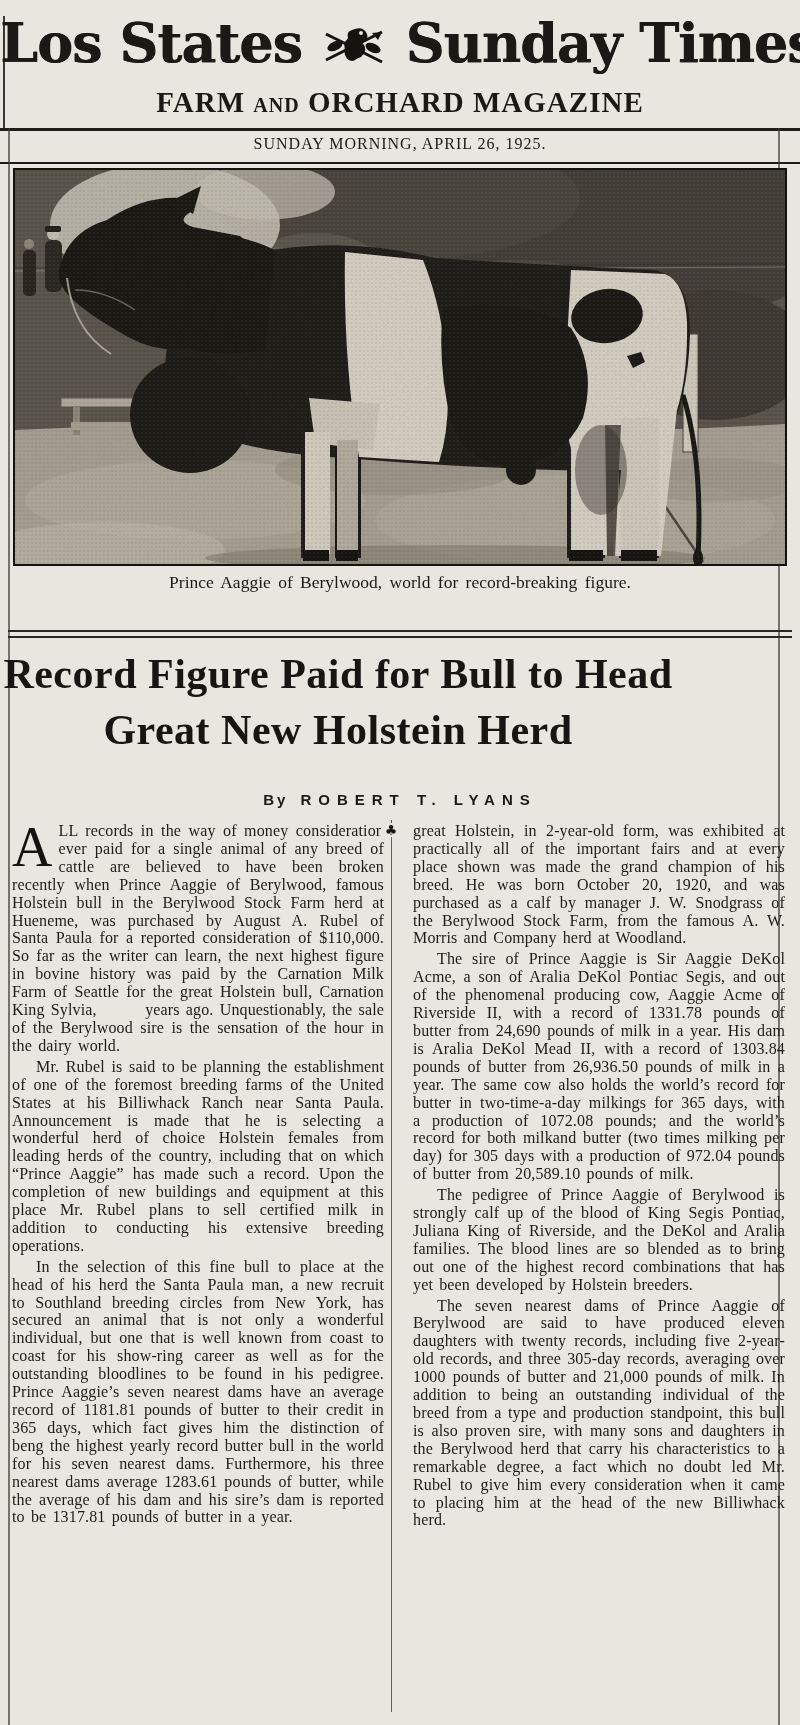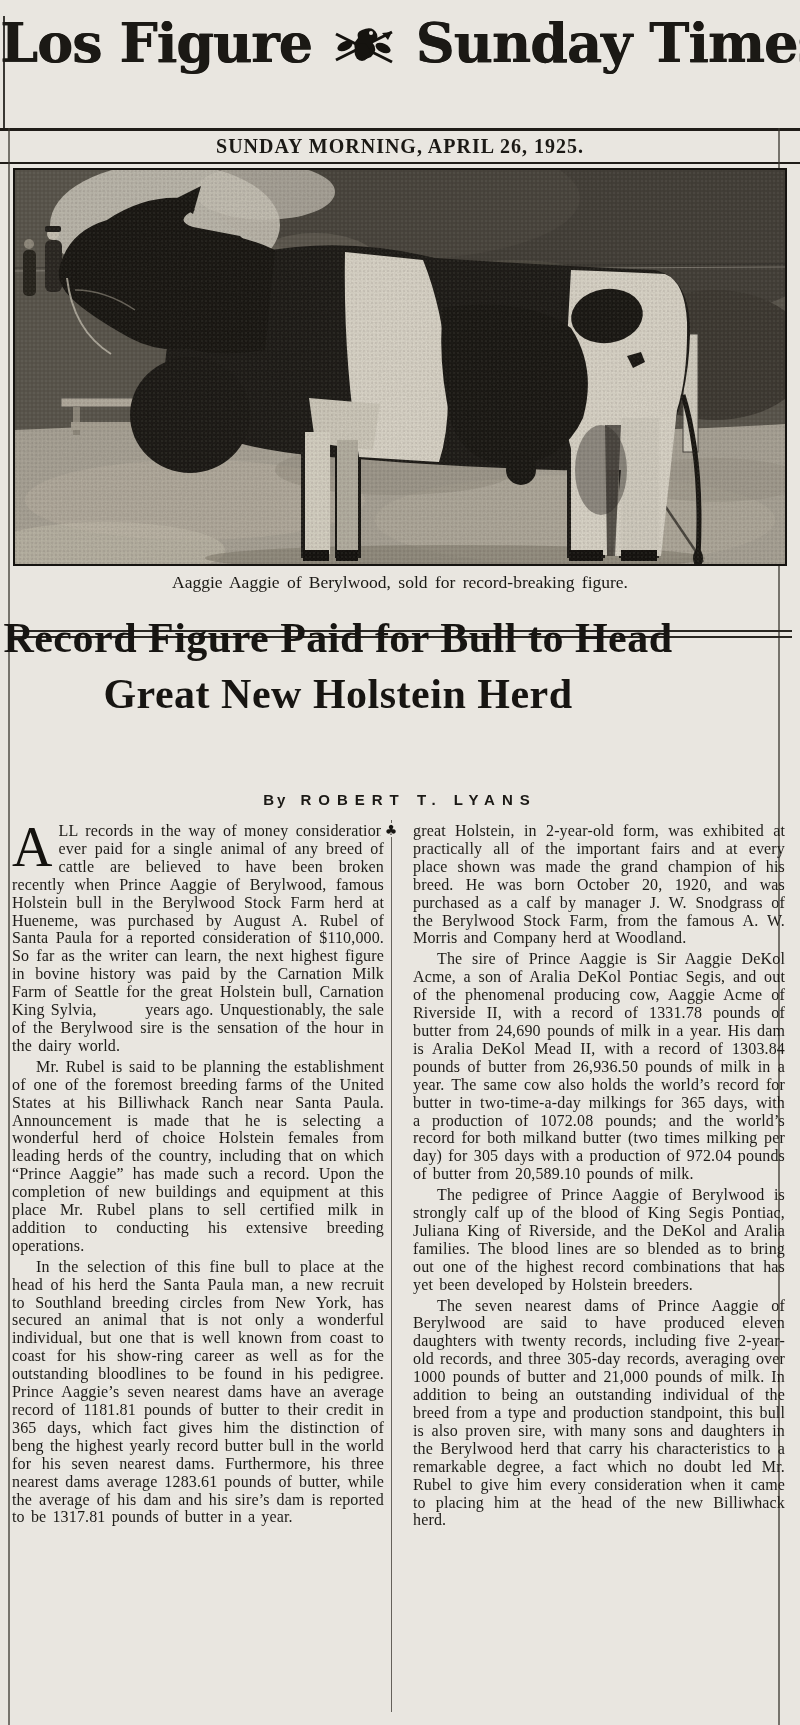--- a/index.html
+++ b/index.html
@@ -29,41 +29,41 @@
     font-family:"Liberation Serif", serif;
     font-weight:700;font-size:29px;line-height:32px;letter-spacing:1px;
     white-space:nowrap;
   }
   .mast-sub .and{font-size:20px;letter-spacing:1px;}
   .rule{position:absolute;left:0;width:800px;background:#201d19;}
   .rule-thick{top:128px;height:3px;}
   .rule-thin{top:162px;height:1.5px;}
   .dateline{
     position:absolute;top:135px;left:0;width:800px;text-align:center;
-    font-weight:700;font-size:20px;letter-spacing:1px;
+    font-weight:400;font-size:16px;letter-spacing:1px;
   }
   .edge-mark{position:absolute;left:3px;top:16px;width:2px;height:112px;background:#1b1915;opacity:.85;}
   .rule-v{position:absolute;top:128px;bottom:0;width:1.5px;background:#39352e;opacity:.65;}
   .rule-v.left{left:8px;}
   .rule-v.right{left:778px;}
   
   .photo{
     position:absolute;left:13px;top:168px;width:770px;height:394px;
     border:2px solid #151310;background:#8a857a;
   }
   .caption{
     position:absolute;top:572px;left:0;width:800px;text-align:center;
     font-size:17.5px;word-spacing:3px;
   }
   .dbl-rule{position:absolute;left:8px;width:784px;height:2px;background:#2a2722;}
   .dbl-rule.a{top:630px;}
   .dbl-rule.b{top:636px;}
   
   .headline{
-    position:absolute;top:610px;left:0;width:676px;text-align:center;
+    position:absolute;top:646px;left:0;width:676px;text-align:center;
     font-weight:700;font-size:42px;line-height:56px;letter-spacing:.5px;
     color:#171512;
   }
   .byline{
     position:absolute;top:791px;left:0;width:800px;text-align:center;
     font-family:"Liberation Sans", sans-serif;font-weight:700;font-size:15px;
   }
   .byline .pre{letter-spacing:3px;margin-right:12px;}
   .byline .name{letter-spacing:7px;}
   
@@ -95,35 +95,40 @@
 </style>
 </head>
 <body>
 
 <div class="page">
 
   <div class="edge-mark"></div>
 
   <div class="masthead">
     <div class="mast-title">
-      <span>Los Figure</span>
+      <span>Los States</span>
       <span class="orn">
         <svg width="64" height="46" viewBox="0 0 64 46">
           <line x1="4" y1="36" x2="60" y2="8" stroke="#15130f" stroke-width="3"></line>
           <path d="M60,8 l-10,1 l6,7 Z" fill="#15130f"></path>
           <line x1="4" y1="10" x2="60" y2="38" stroke="#15130f" stroke-width="3"></line>
           <ellipse cx="13" cy="22" rx="8" ry="4.5" transform="rotate(-25 13 22)" fill="#15130f"></ellipse>
           <ellipse cx="51" cy="24" rx="8" ry="4.5" transform="rotate(25 51 24)" fill="#15130f"></ellipse>
           <path d="M30,6 Q41,1 45,10 Q47,16 40,18 Q47,26 39,33 Q30,38 25,29 Q19,21 26,14 Q24,8 30,6 Z" fill="#15130f"></path>
           <ellipse cx="30" cy="28" rx="7.5" ry="9" fill="#15130f"></ellipse>
           <circle cx="39" cy="9" r="2" fill="#e9e6e0"></circle>
         </svg>
       </span>
       <span>Sunday Times</span>
     </div>
+    <div class="mast-sub">
+      <span>FARM</span>
+      <span class="and">AND</span>
+      <span>ORCHARD MAGAZINE</span>
+    </div>
   </div>
 
   <div class="rule rule-thick"></div>
   <div class="dateline">SUNDAY MORNING, APRIL 26, 1925.</div>
   <div class="rule rule-thin"></div>
 
   <div class="rule-v left"></div>
   <div class="rule-v right"></div>
 
   <div class="photo">
@@ -237,21 +242,21 @@
         <rect x="321" y="380" width="22" height="11" fill="#0f0d0a"></rect>
         <rect x="554" y="380" width="34" height="11" fill="#0f0d0a"></rect>
         <rect x="606" y="380" width="36" height="11" fill="#0f0d0a"></rect>
       </g>
 
       <rect width="770" height="394" fill="url(#ht)"></rect>
       <rect width="770" height="394" filter="url(#grain)" opacity=".5"></rect>
     </svg>
   </div>
 
-  <div class="caption">Aaggie Aaggie of Berylwood, sold for record-breaking figure.</div>
+  <div class="caption">Prince Aaggie of Berylwood, world for record-breaking figure.</div>
 
   <div class="dbl-rule a"></div>
   <div class="dbl-rule b"></div>
 
   <div class="headline">
     <div>Record Figure Paid for Bull to Head</div>
     <div>Great New Holstein Herd</div>
   </div>
 
   <div class="byline">

